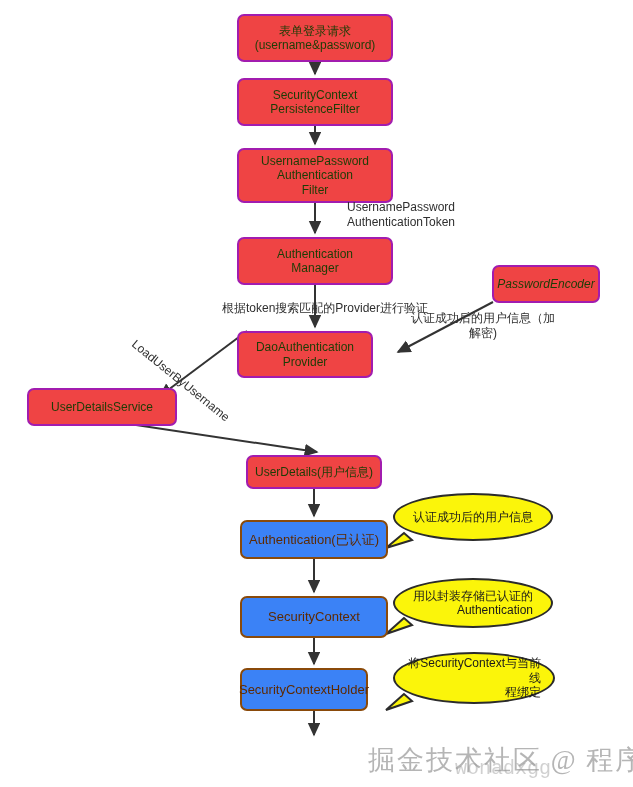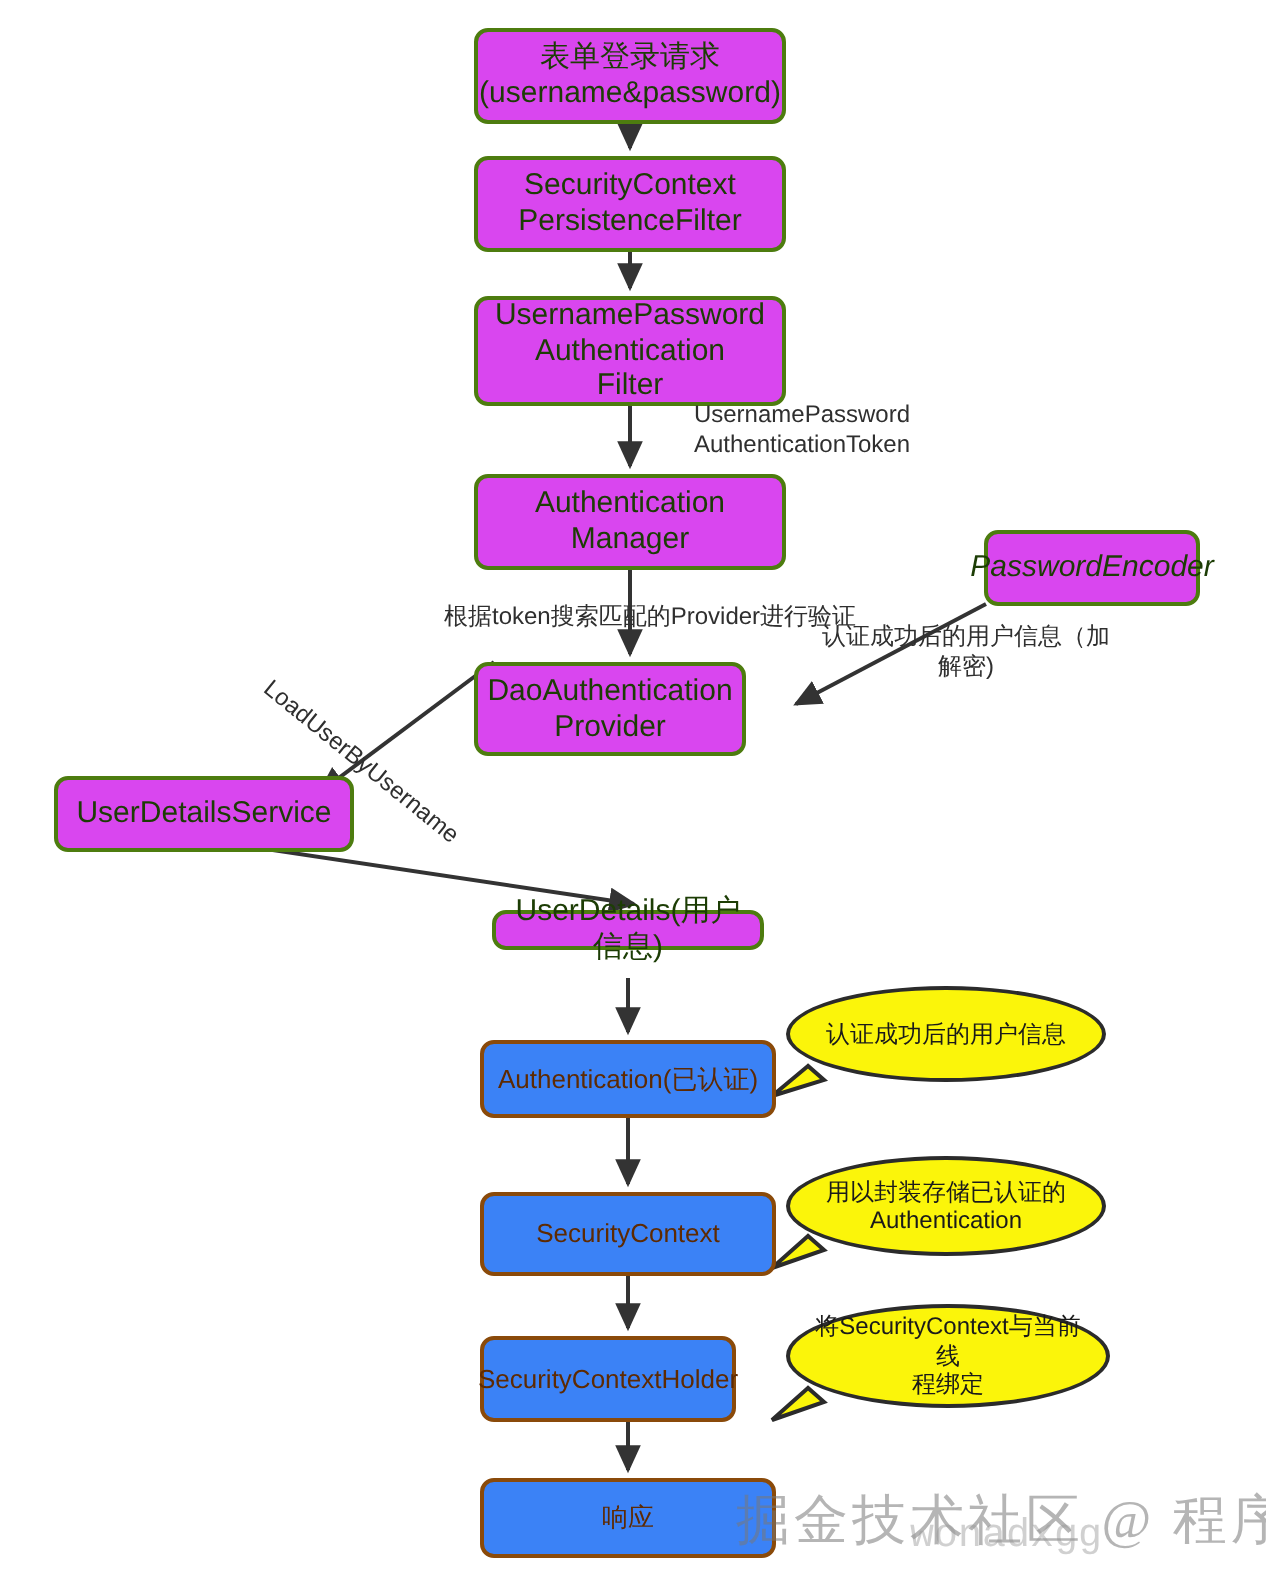--- a/index.html
+++ b/index.html
@@ -31,38 +31,38 @@
     display: flex;
     align-items: center;
     justify-content: center;
     text-align: center;
     border-radius: 7px;
     line-height: 1.18;
     white-space: pre-line;
     padding: 2px 4px;
   }
   .node.green {
-    background: #d946ef;
-    border: 2px solid #4d7c0f;
+    background: #ef4444;
+    border: 2px solid #a21caf;
     color: #1c3d05;
-    font-size: 15px;
+    font-size: 12px;
   }
   .node.orange {
     background: #3b82f6;
     border: 2px solid #8a4a0a;
     color: #5e2a02;
     font-size: 13px;
   }
   .callout {
     position: absolute;
     box-sizing: border-box;
     display: flex;
     align-items: center;
     justify-content: center;
-    text-align: center;
+    text-align: right;
     background: #fbf50a;
     border: 2px solid #2b2b2b;
     border-radius: 50% / 50%;
     color: #1a1a1a;
     font-size: 12px;
     line-height: 1.2;
     white-space: pre-line;
     padding: 2px 12px;
   }
   .edge-label {
@@ -145,29 +145,28 @@
   <div class="node green" style="left:237px;top:237px;width:156px;height:48px;">Authentication
 Manager</div>
 
   <div class="node green" style="left:237px;top:331px;width:136px;height:47px;">DaoAuthentication
 Provider</div>
 
   <div class="node green" style="left:492px;top:265px;width:108px;height:38px;font-style:italic;">PasswordEncoder</div>
 
   <div class="node green" style="left:27px;top:388px;width:150px;height:38px;">UserDetailsService</div>
 
-  <div class="node green" style="left:246px;top:455px;width:136px;height:20px;">UserDetails(用户信息)</div>
+  <div class="node green" style="left:246px;top:455px;width:136px;height:34px;">UserDetails(用户信息)</div>
 
   <div class="node orange" style="left:240px;top:520px;width:148px;height:39px;">Authentication(已认证)</div>
 
   <div class="node orange" style="left:240px;top:596px;width:148px;height:42px;">SecurityContext</div>
 
   <div class="node orange" style="left:240px;top:668px;width:128px;height:43px;">SecurityContextHolder</div>
 
-  <div class="node orange" style="left:240px;top:739px;width:148px;height:40px;">响应</div>
 
   <div class="callout" style="left:393px;top:493px;width:160px;height:48px;">认证成功后的用户信息</div>
 
   <div class="callout" style="left:393px;top:578px;width:160px;height:50px;">用以封装存储已认证的
 Authentication</div>
 
   <div class="callout" style="left:393px;top:652px;width:162px;height:52px;">将SecurityContext与当前线
 程绑定</div>
 
   <div class="edge-label" style="left:326px;top:200px;width:150px;">UsernamePassword

